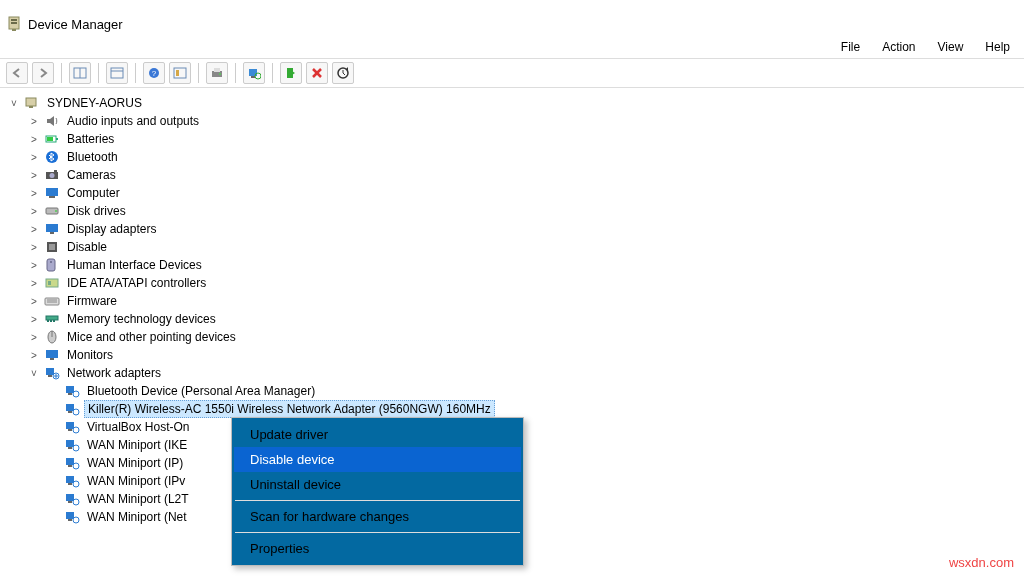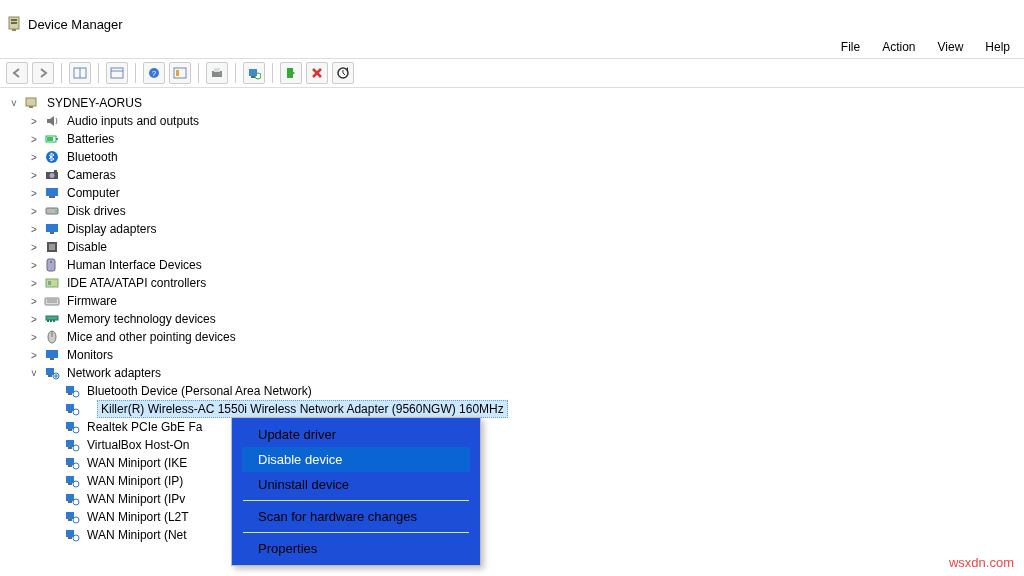--- a/index.html
+++ b/index.html
@@ -72,30 +72,29 @@
   }
   .spacer { width: 12px; }
   .icon {
     width: 16px; height: 16px; display: inline-flex; align-items: center; justify-content: center;
     flex-shrink: 0;
   }
   .lbl { padding: 1px 3px; }
   .lbl.selected {
     background: #cce8ff;
     border: 1px dotted #66a0d8;
-    margin-left: 13px;
   }
   .children { padding-left: 20px; }
   .context-menu {
     position: absolute;
-    background: #1d4ed8;
+    background: #0369a1;
     border: 1px solid #bcbcbc;
     box-shadow: 3px 3px 6px rgba(0,0,0,0.25);
-    padding: 4px 10px;
-    width: 250px;
+    padding: 4px 2px;
+    width: 293px;
   }
   .cm-item {
     padding: 5px 16px;
     cursor: default;
     font-size: 13px;
   }
   .cm-item.hover {
     background: #0a64d1;
     color: #fff;
   }
@@ -380,43 +379,32 @@
       <div class="children">
         <div class="node">
           <span class="spacer"></span>
           <span class="icon">
             <svg width="16" height="16" viewBox="0 0 16 16">
               <rect x="2" y="3" width="8" height="7" fill="#2b7bd1"></rect>
               <rect x="4" y="10" width="4" height="2" fill="#666"></rect>
               <circle cx="12" cy="11" r="3" fill="none" stroke="#2b7bd1"></circle>
             </svg>
           </span>
-          <span class="lbl">Bluetooth Device (Personal Area Network)</span>
+          <span class="lbl">Bluetooth Device (Personal Area Manager)</span>
         </div>
         <div class="node">
           <span class="spacer"></span>
           <span class="icon">
             <svg width="16" height="16" viewBox="0 0 16 16">
               <rect x="2" y="3" width="8" height="7" fill="#2b7bd1"></rect>
               <rect x="4" y="10" width="4" height="2" fill="#666"></rect>
               <circle cx="12" cy="11" r="3" fill="none" stroke="#2b7bd1"></circle>
             </svg>
           </span>
           <span class="lbl selected">Killer(R) Wireless-AC 1550i Wireless Network Adapter (9560NGW) 160MHz</span>
-        </div>
-        <div class="node">
-          <span class="spacer"></span>
-          <span class="icon">
-            <svg width="16" height="16" viewBox="0 0 16 16">
-              <rect x="2" y="3" width="8" height="7" fill="#2b7bd1"></rect>
-              <rect x="4" y="10" width="4" height="2" fill="#666"></rect>
-              <circle cx="12" cy="11" r="3" fill="none" stroke="#2b7bd1"></circle>
-            </svg>
-          </span>
-          <span class="lbl">Realtek PCIe GbE Fa</span>
         </div>
         <div class="node">
           <span class="spacer"></span>
           <span class="icon">
             <svg width="16" height="16" viewBox="0 0 16 16">
               <rect x="2" y="3" width="8" height="7" fill="#2b7bd1"></rect>
               <rect x="4" y="10" width="4" height="2" fill="#666"></rect>
               <circle cx="12" cy="11" r="3" fill="none" stroke="#2b7bd1"></circle>
             </svg>
           </span>

